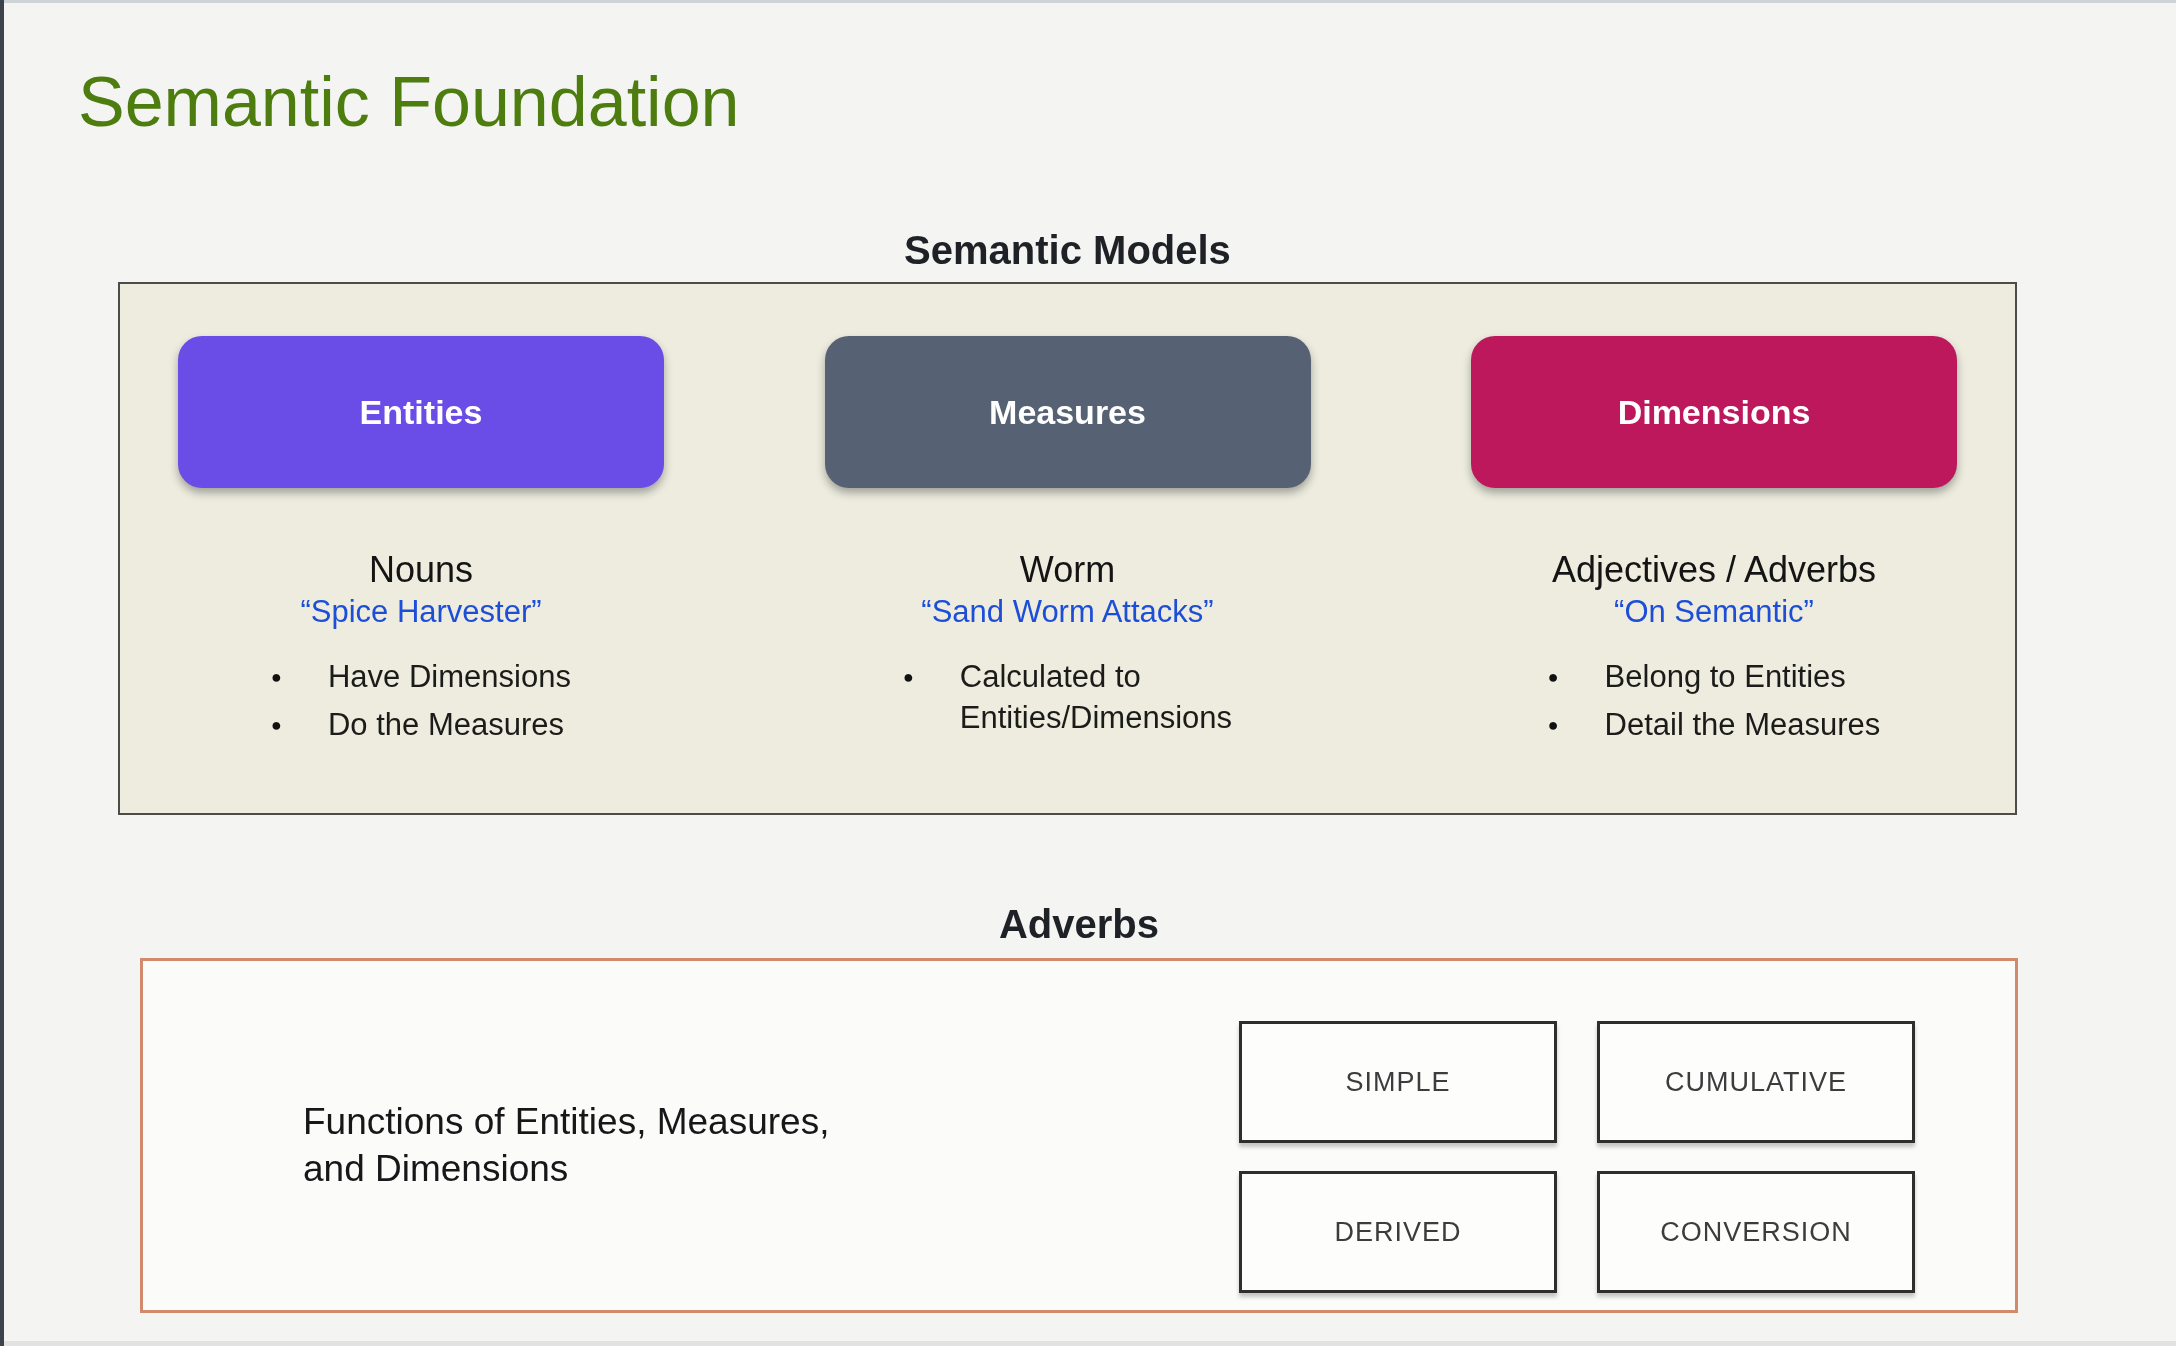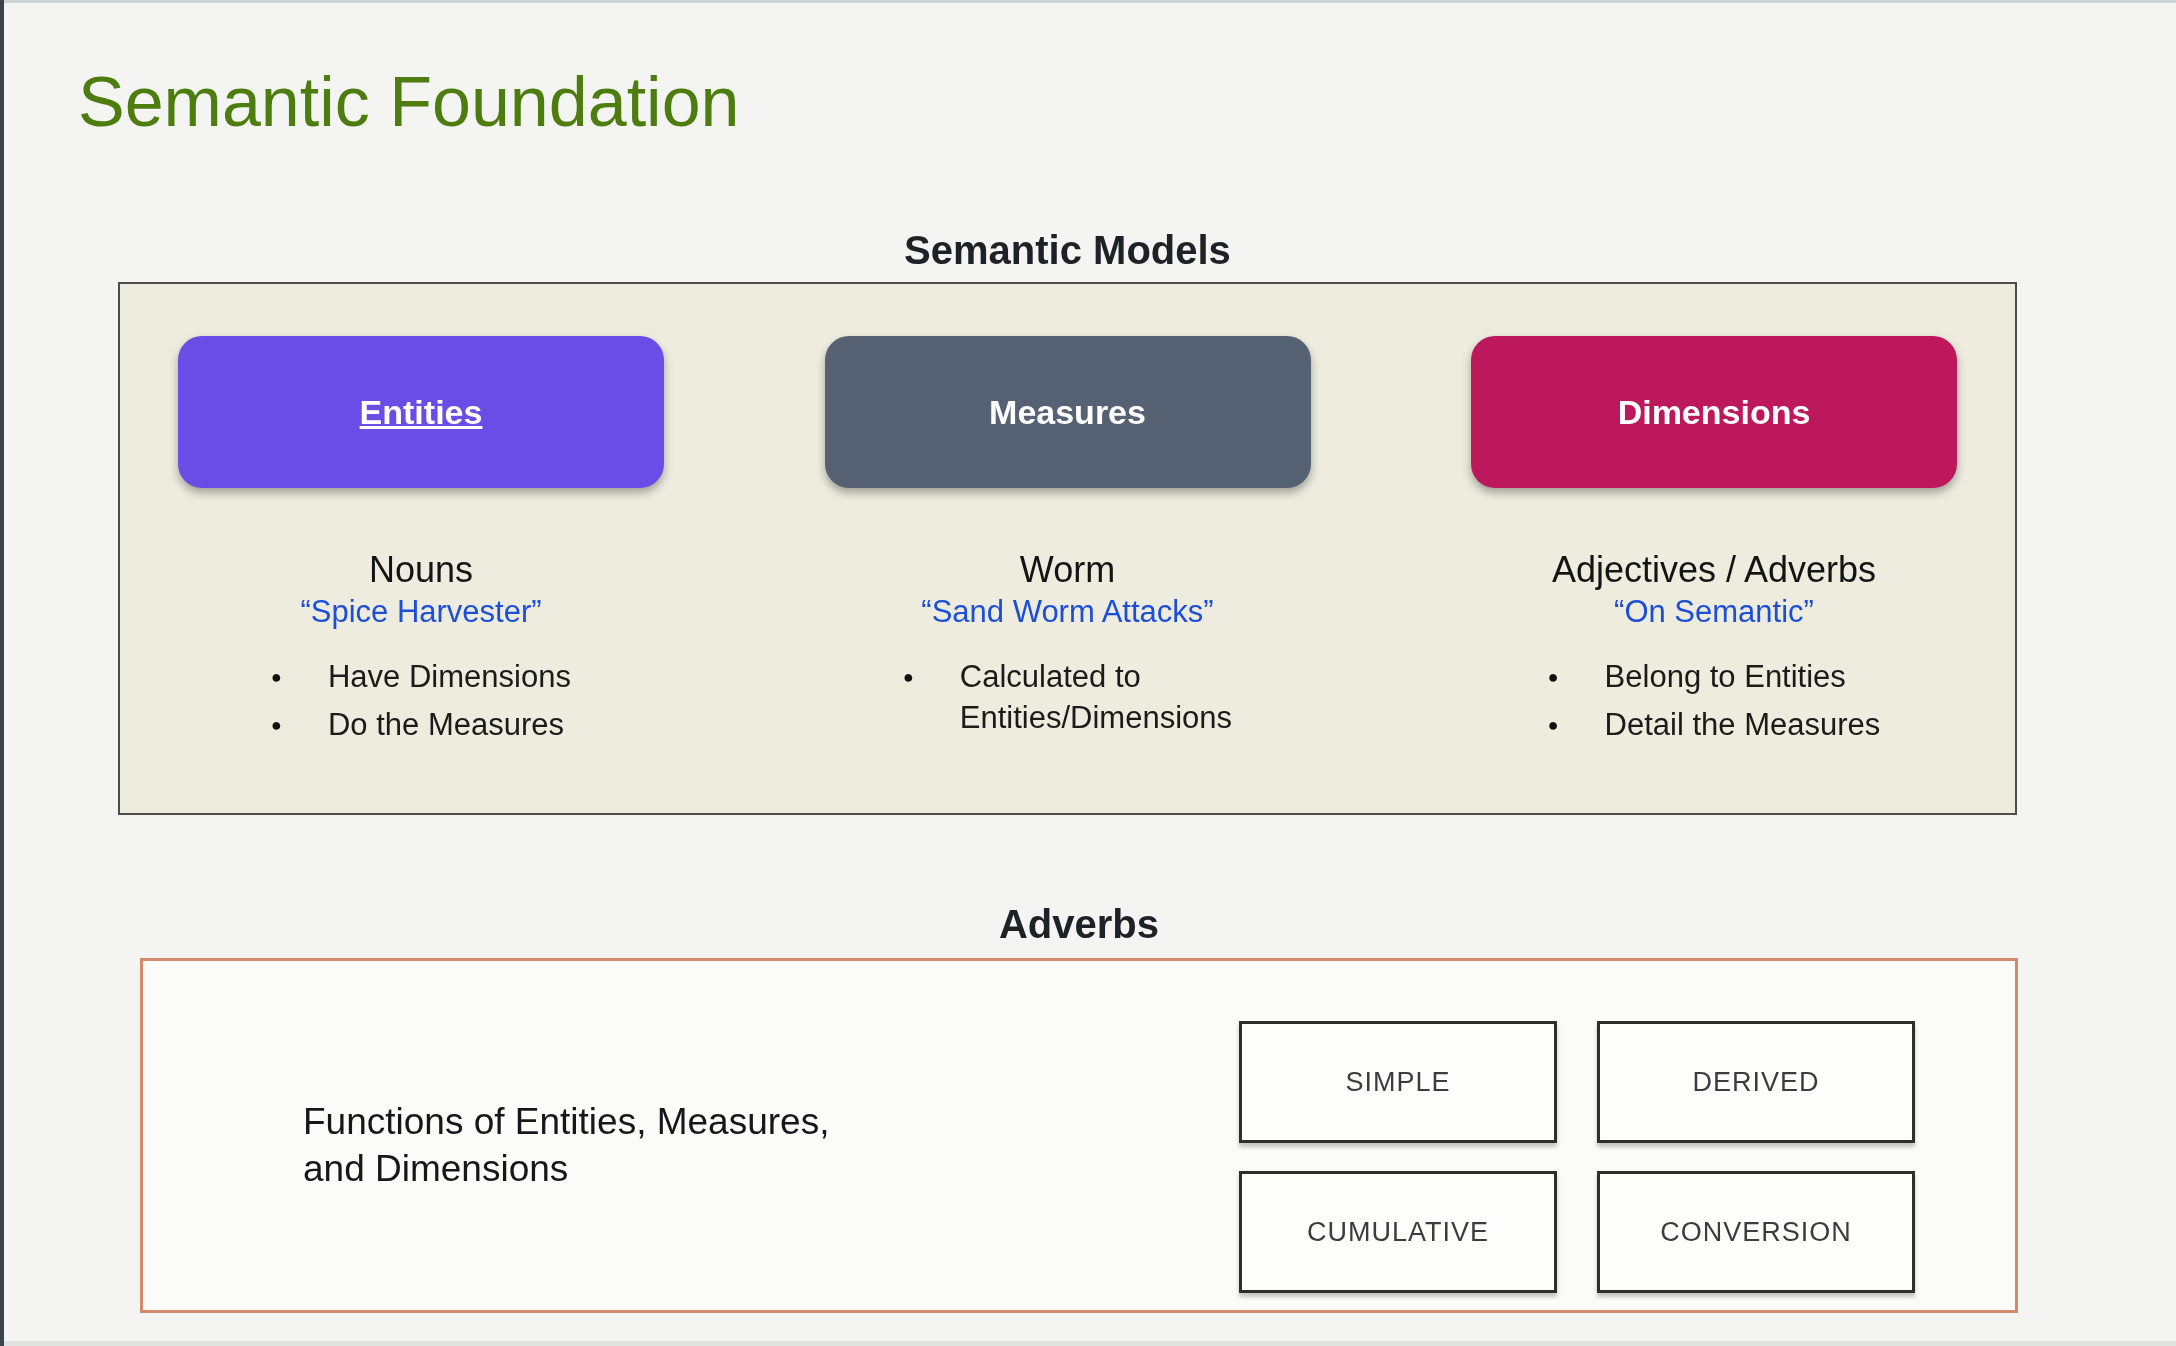--- a/index.html
+++ b/index.html
@@ -28,21 +28,21 @@
     background: #edecdf; border: 2px solid #4c4c48;
     display: flex; justify-content: space-between; padding: 0 58px;
   }
   .sm-col { width: 486px; display: flex; flex-direction: column; align-items: center; }
   .pill {
     margin-top: 52px; width: 100%; height: 152px; border-radius: 24px;
     display: flex; align-items: center; justify-content: center;
     color: #ffffff; font-size: 34px; font-weight: 700;
     box-shadow: 0 5px 9px rgba(25,25,25,0.35);
   }
-  .pill-entities   { background: #6a4ce6; text-decoration: underline; }
+  .pill-entities   { background: #6a4ce6; }
   .pill-measures   { background: #566173; }
   .pill-dimensions { background: #be185d; }
 
   .word-type { margin-top: 62px; font-size: 36px; font-weight: 400; color: #141414; line-height: 1.1; }
   .quote     { margin-top: 5px; font-size: 31px; color: #1d4ed8; line-height: 1.1; }
   .bullets   { margin-top: 28px; width: 100%; display: flex; justify-content: center; }
   .bullet-group { display: flex; flex-direction: column; gap: 7px; }
   .bullet    { display: flex; gap: 46px; font-size: 31px; color: #1b1b19; line-height: 1.32; }
   .bullet .dot  { font-size: 18px; padding-top: 9px; color: #111; }
   .bullet .text { white-space: pre-line; text-align: left; }
@@ -146,22 +146,22 @@
 <div class="metrics-heading">Adverbs</div>
 
 <div class="metrics-panel">
   <div class="metrics-desc">Functions of Entities, Measures,
 and Dimensions</div>
   <div class="metrics-grid">
     <div class="metric-box">
       <span>SIMPLE</span>
     </div>
     <div class="metric-box">
-      <span>DERIVED</span>
+      <span>CUMULATIVE</span>
     </div>
     <div class="metric-box">
-      <span>CUMULATIVE</span>
+      <span>DERIVED</span>
     </div>
     <div class="metric-box">
       <span>CONVERSION</span>
     </div>
   </div>
 </div>
 
 </body></html>

